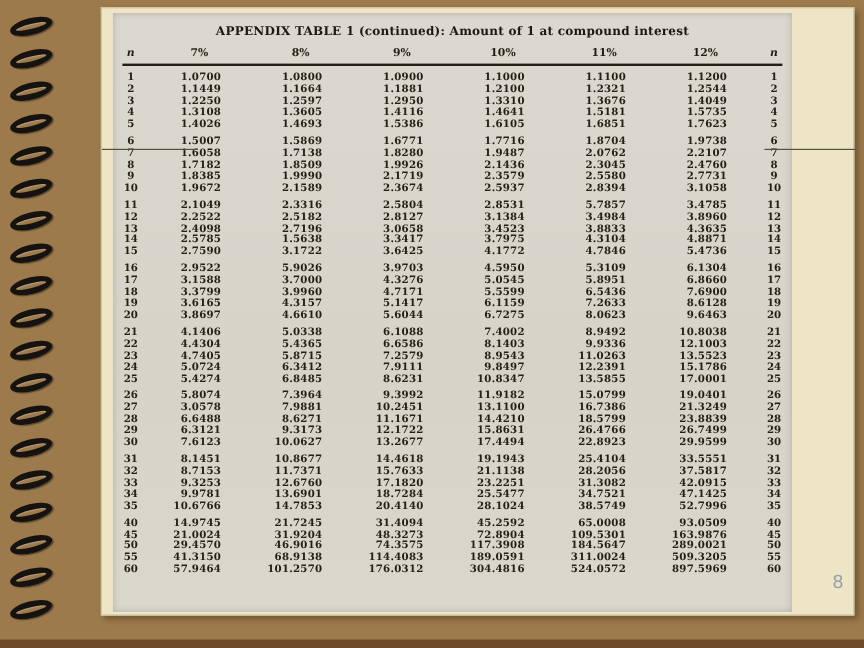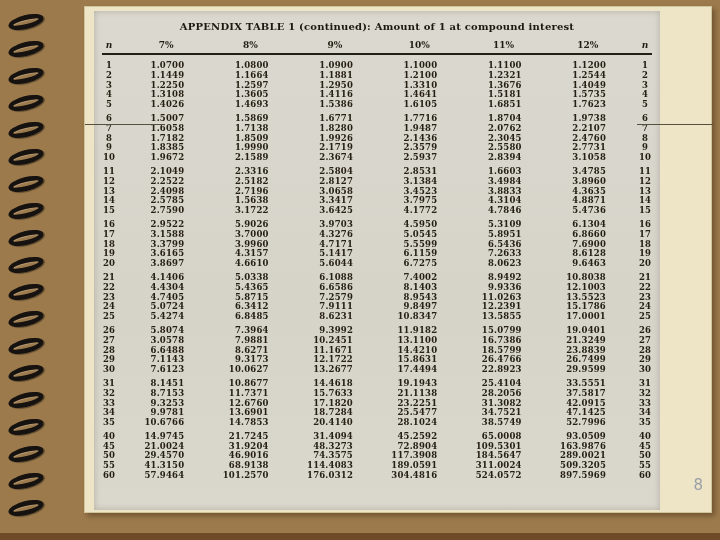--- a/index.html
+++ b/index.html
@@ -201,21 +201,21 @@
               <div class="cell n">10</div>
             </div>
           </div>
           <div class="rgroup">
             <div class="trow">
               <div class="cell n">11</div>
               <div class="cell v">2.1049</div>
               <div class="cell v">2.3316</div>
               <div class="cell v">2.5804</div>
               <div class="cell v">2.8531</div>
-              <div class="cell v">1.6603</div>
+              <div class="cell v">5.7857</div>
               <div class="cell v">3.4785</div>
               <div class="cell n">11</div>
             </div>
             <div class="trow">
               <div class="cell n">12</div>
               <div class="cell v">2.2522</div>
               <div class="cell v">2.5182</div>
               <div class="cell v">2.8127</div>
               <div class="cell v">3.1384</div>
               <div class="cell v">3.4984</div>
@@ -383,21 +383,21 @@
               <div class="cell v">6.6488</div>
               <div class="cell v">8.6271</div>
               <div class="cell v">11.1671</div>
               <div class="cell v">14.4210</div>
               <div class="cell v">18.5799</div>
               <div class="cell v">23.8839</div>
               <div class="cell n">28</div>
             </div>
             <div class="trow">
               <div class="cell n">29</div>
-              <div class="cell v">7.1143</div>
+              <div class="cell v">6.3121</div>
               <div class="cell v">9.3173</div>
               <div class="cell v">12.1722</div>
               <div class="cell v">15.8631</div>
               <div class="cell v">26.4766</div>
               <div class="cell v">26.7499</div>
               <div class="cell n">29</div>
             </div>
             <div class="trow">
               <div class="cell n">30</div>
               <div class="cell v">7.6123</div>

